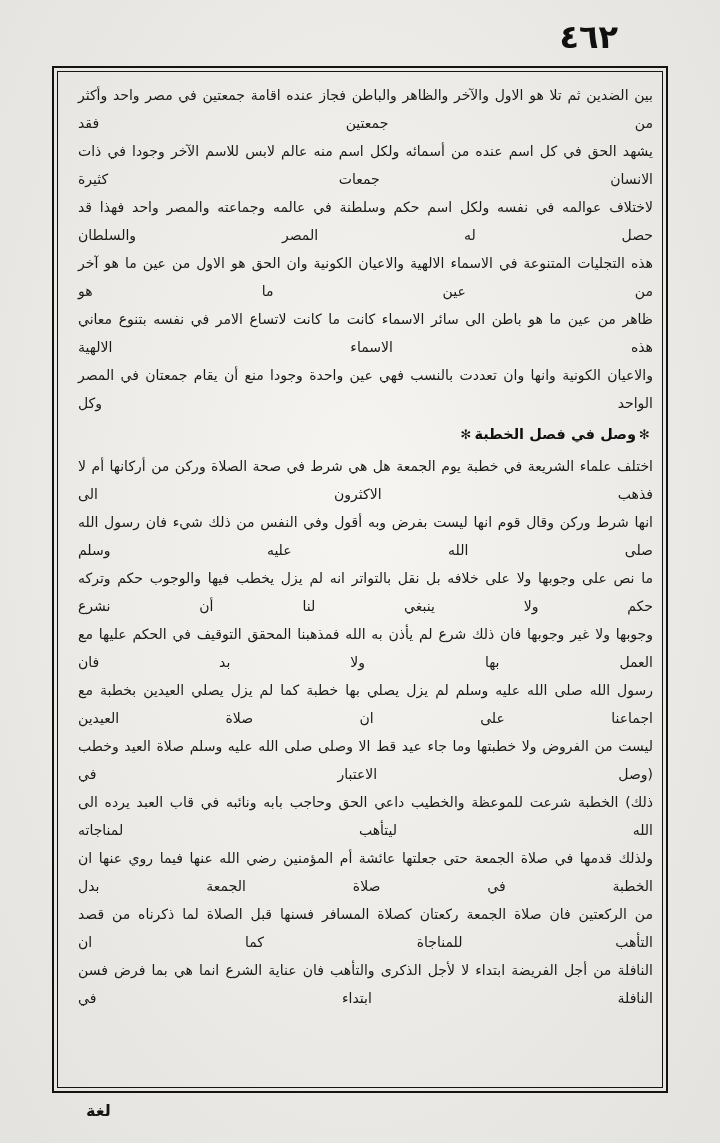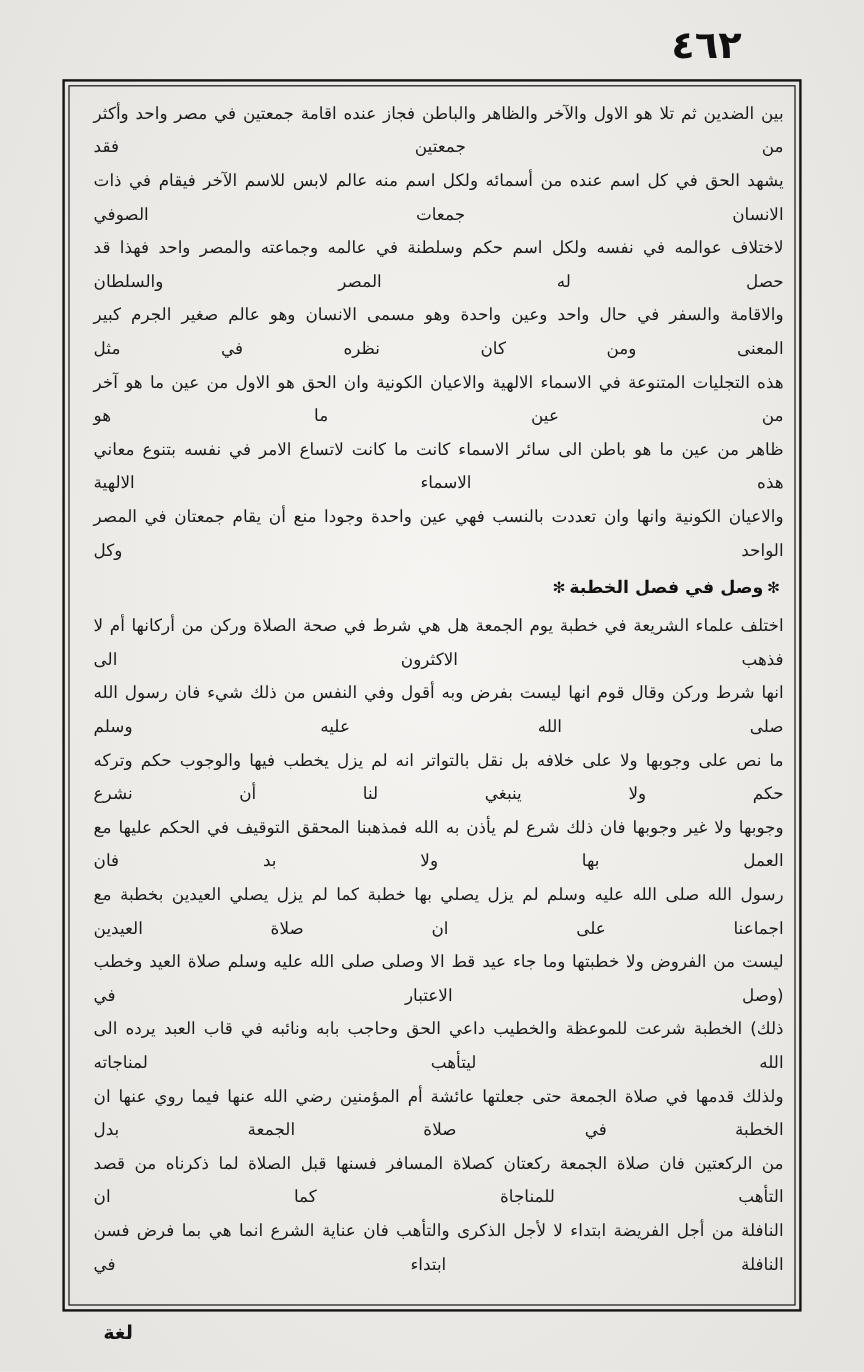--- a/index.html
+++ b/index.html
@@ -70,23 +70,22 @@
 <body>
 
 <div class="page">
 
   <div class="page-number">٤٦٢</div>
 
   <div class="frame">
     <div class="frame-inner">
       <div class="text-area" id="text-area" dir="rtl">
           <div class="line">بين الضدين ثم تلا هو الاول والآخر والظاهر والباطن فجاز عنده اقامة جمعتين في مصر واحد وأكثر من جمعتين فقد</div>
-          <div class="line">يشهد الحق في كل اسم عنده من أسمائه ولكل اسم منه عالم لابس للاسم الآخر فيقام في ذات الانسان جمعات الصوفي</div>
+          <div class="line">يشهد الحق في كل اسم عنده من أسمائه ولكل اسم منه عالم لابس للاسم الآخر وجودا في ذات الانسان جمعات كثيرة</div>
           <div class="line">لاختلاف عوالمه في نفسه ولكل اسم حكم وسلطنة في عالمه وجماعته والمصر واحد فهذا قد حصل له المصر والسلطان</div>
-          <div class="line">والاقامة والسفر في حال واحد وعين واحدة وهو مسمى الانسان وهو عالم صغير الجرم كبير المعنى ومن كان نظره في مثل</div>
           <div class="line">هذه التجليات المتنوعة في الاسماء الالهية والاعيان الكونية وان الحق هو الاول من عين ما هو آخر من عين ما هو</div>
           <div class="line">ظاهر من عين ما هو باطن الى سائر الاسماء كانت ما كانت لاتساع الامر في نفسه بتنوع معاني هذه الاسماء الالهية</div>
           <div class="line">والاعيان الكونية وانها وان تعددت بالنسب فهي عين واحدة وجودا منع أن يقام جمعتان في المصر الواحد وكل</div>
           <div class="heading"><span class="orn">✻</span><span>وصل في فصل الخطبة</span><span class="orn">✻</span></div>
           <div class="line">اختلف علماء الشريعة في خطبة يوم الجمعة هل هي شرط في صحة الصلاة وركن من أركانها أم لا فذهب الاكثرون الى</div>
           <div class="line">انها شرط وركن وقال قوم انها ليست بفرض وبه أقول وفي النفس من ذلك شيء فان رسول الله صلى الله عليه وسلم</div>
           <div class="line">ما نص على وجوبها ولا على خلافه بل نقل بالتواتر انه لم يزل يخطب فيها والوجوب حكم وتركه حكم ولا ينبغي لنا أن نشرع</div>
           <div class="line">وجوبها ولا غير وجوبها فان ذلك شرع لم يأذن به الله فمذهبنا المحقق التوقيف في الحكم عليها مع العمل بها ولا بد فان</div>
           <div class="line">رسول الله صلى الله عليه وسلم لم يزل يصلي بها خطبة كما لم يزل يصلي العيدين بخطبة مع اجماعنا على ان صلاة العيدين</div>
           <div class="line">ليست من الفروض ولا خطبتها وما جاء عيد قط الا وصلى صلى الله عليه وسلم صلاة العيد وخطب (وصل الاعتبار في</div>

